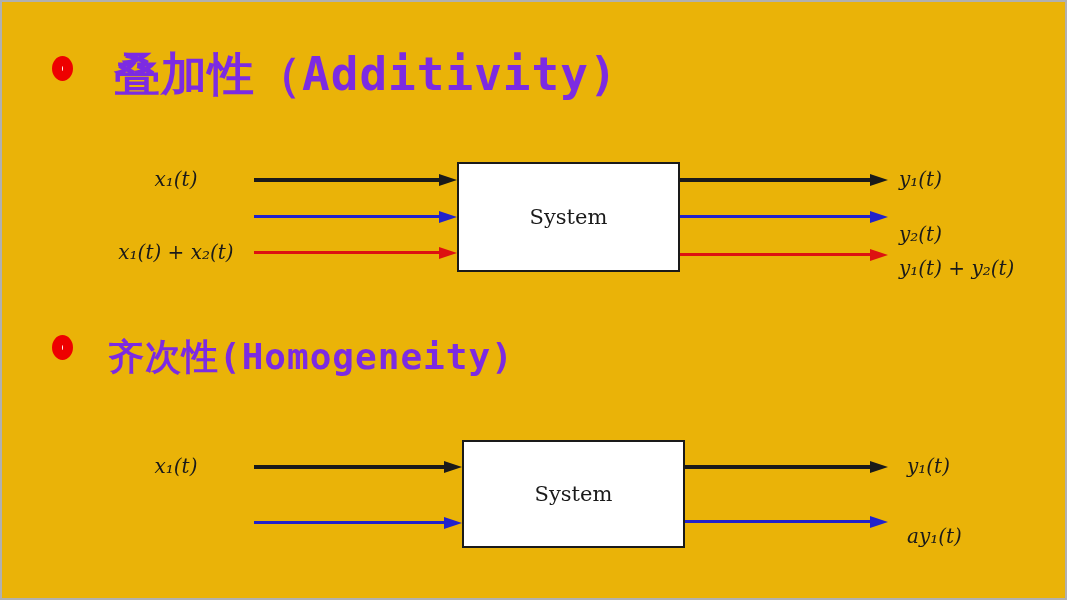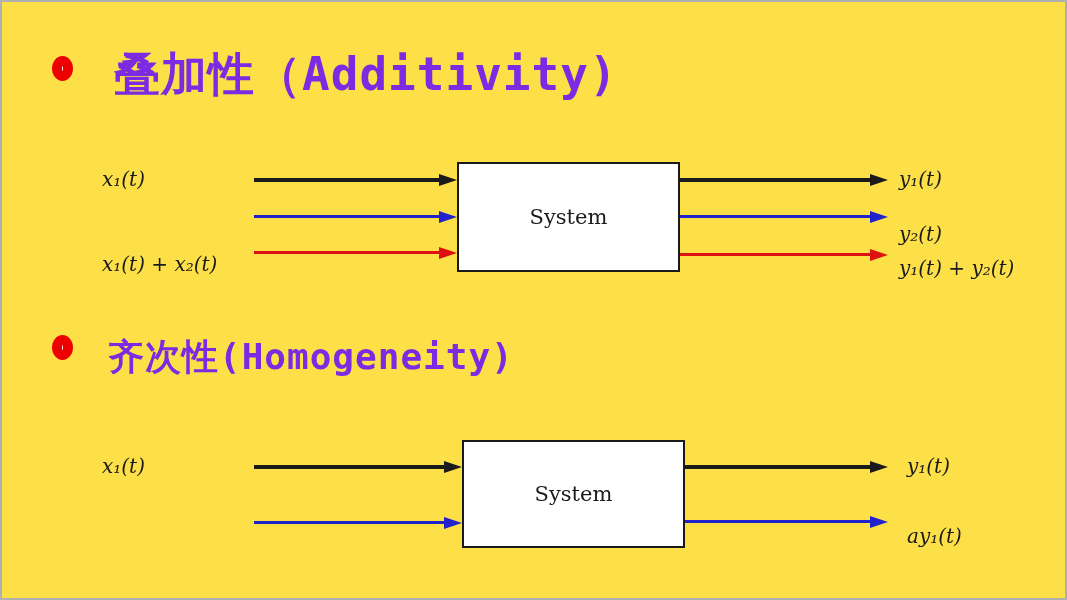--- a/index.html
+++ b/index.html
@@ -1,20 +1,20 @@
 <!DOCTYPE html>
 <html><head>
 <meta charset="utf-8">
 <style>
   * { margin:0; padding:0; box-sizing:border-box; }
   html,body { background:#fff; }
   .slide {
     position:relative;
     width:1067px; height:600px;
-    background:#fde047;
+    background:#eab308;
     border:2px solid #b0b0b0;
     overflow:hidden;
     font-family:"Liberation Sans", sans-serif;
   }
   
   .ring {
     position:absolute;
     width:21px; height:25px;
     border:10px solid #ee0000;
     border-radius:50%;
@@ -42,21 +42,21 @@
   }
   
   .lbl {
     position:absolute;
     font-family:"DejaVu Serif","Liberation Serif",serif;
     font-style:italic;
     font-size:20px; line-height:24px;
     color:#1a1a1a;
     white-space:nowrap;
   }
-  .lbl.ralign { width:148px; text-align:left; }
+  .lbl.ralign { width:148px; text-align:center; }
   
   .line { position:absolute; }
   .line.c-black { height:4px; background:#1a1a1a; }
   .line.c-blue  { height:3px; background:#2222cc; }
   .line.c-red   { height:3px; background:#dd1111; }
   
   .arrow {
     position:absolute; width:0; height:0;
     border-top:6px solid transparent;
     border-bottom:6px solid transparent;
@@ -75,21 +75,21 @@
 
   <div class="sysbox" style="left:455px; top:160px; width:223px; height:110px;">System</div>
 
   <span class="lbl ralign" style="left:100px; top:165px;">x₁(t)</span>
   <span class="line c-black" style="left:252px; top:176px; width:186px;"></span>
   <span class="arrow c-black" style="left:437px; top:172px;"></span>
 
   <span class="line c-blue" style="left:252px; top:213px; width:186px;"></span>
   <span class="arrow c-blue" style="left:437px; top:209px;"></span>
 
-  <span class="lbl ralign" style="left:100px; top:238px;margin-top:12px;">x₁(t) + x₂(t)</span>
+  <span class="lbl ralign" style="left:100px; top:238px;">x₁(t) + x₂(t)</span>
   <span class="line c-red" style="left:252px; top:249px; width:186px;"></span>
   <span class="arrow c-red" style="left:437px; top:245px;"></span>
 
   <span class="line c-black" style="left:678px; top:176px; width:190px;"></span>
   <span class="arrow c-black" style="left:868px; top:172px;"></span>
   <span class="lbl" style="left:897px; top:165px;">y₁(t)</span>
 
   <span class="line c-blue" style="left:678px; top:213px; width:190px;"></span>
   <span class="arrow c-blue" style="left:868px; top:209px;"></span>
   <span class="lbl" style="left:897px; top:220px;">y₂(t)</span>

